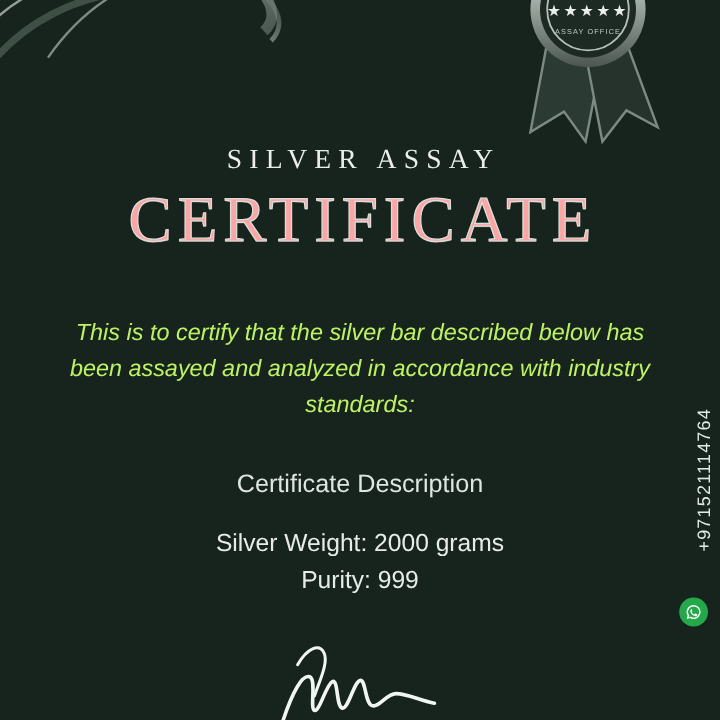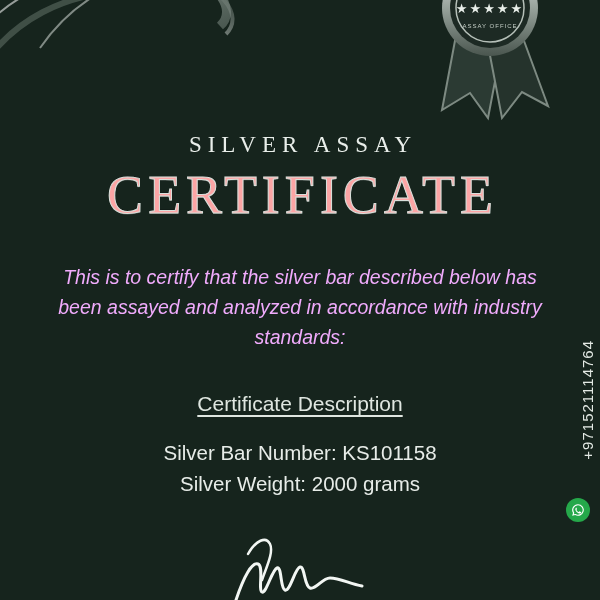--- a/index.html
+++ b/index.html
@@ -32,21 +32,21 @@
     top: -40px;
     right: 18px;
     width: 180px;
     height: 165px;
     pointer-events: none;
   }
 
   
   .title-block {
     position: absolute;
-    top: 132px;
+    top: 120px;
     left: 0;
     width: 600px;
     text-align: center;
   }
   .pretitle {
     font-family: "Liberation Serif", serif;
     font-size: 23px;
     letter-spacing: 6px;
     color: #e9eeea;
     margin: 0 0 6px 0;
@@ -70,34 +70,33 @@
   
   .intro {
     position: absolute;
     top: 262px;
     left: 56px;
     width: 488px;
     text-align: center;
     font-style: italic;
     font-size: 19.5px;
     line-height: 30px;
-    color: #f0abfc;
+    color: #bef264;
     font-family: "Liberation Sans", sans-serif;
   }
 
   
   .desc-heading {
     position: absolute;
     top: 392px;
     left: 0;
     width: 600px;
     text-align: center;
     font-size: 21px;
     color: #dfe6e0;
-    text-decoration: underline;
     text-underline-offset: 4px;
   }
   .desc-lines {
     position: absolute;
     top: 437px;
     left: 0;
     width: 600px;
     text-align: center;
   }
   .desc-lines div {
@@ -196,22 +195,22 @@
   <div class="title-block">
     <div class="pretitle">SILVER ASSAY</div>
     <div class="maintitle">CERTIFICATE</div>
   </div>
 
   <div class="intro">This is to certify that the silver bar described below has been assayed and analyzed in accordance with industry standards:</div>
 
   <div class="desc-heading">Certificate Description</div>
 
   <div class="desc-lines">
-    <div>Silver Bar Number: KS101158</div>
     <div>Silver Weight: 2000 grams</div>
+    <div>Purity: 999</div>
   </div>
 
   <div class="signature">
     <svg width="600" height="70" viewBox="0 0 600 70">
       <path d="M236,66 C244,42 252,28 258,30 C264,32 258,56 262,58 C266,60 272,36 277,34 C282,32 280,54 285,56 C290,58 295,34 300,33 C305,32 304,52 310,54 C316,56 322,44 330,44 C340,44 350,50 362,52" fill="none" stroke="#f2f6f3" stroke-width="3" stroke-linecap="round"></path>
       <path d="M248,20 C256,6 266,2 270,10 C274,18 266,34 262,46" fill="none" stroke="#f2f6f3" stroke-width="2.5" stroke-linecap="round"></path>
     </svg>
   </div>
 
   <div class="side-phone">+971521114764</div>

